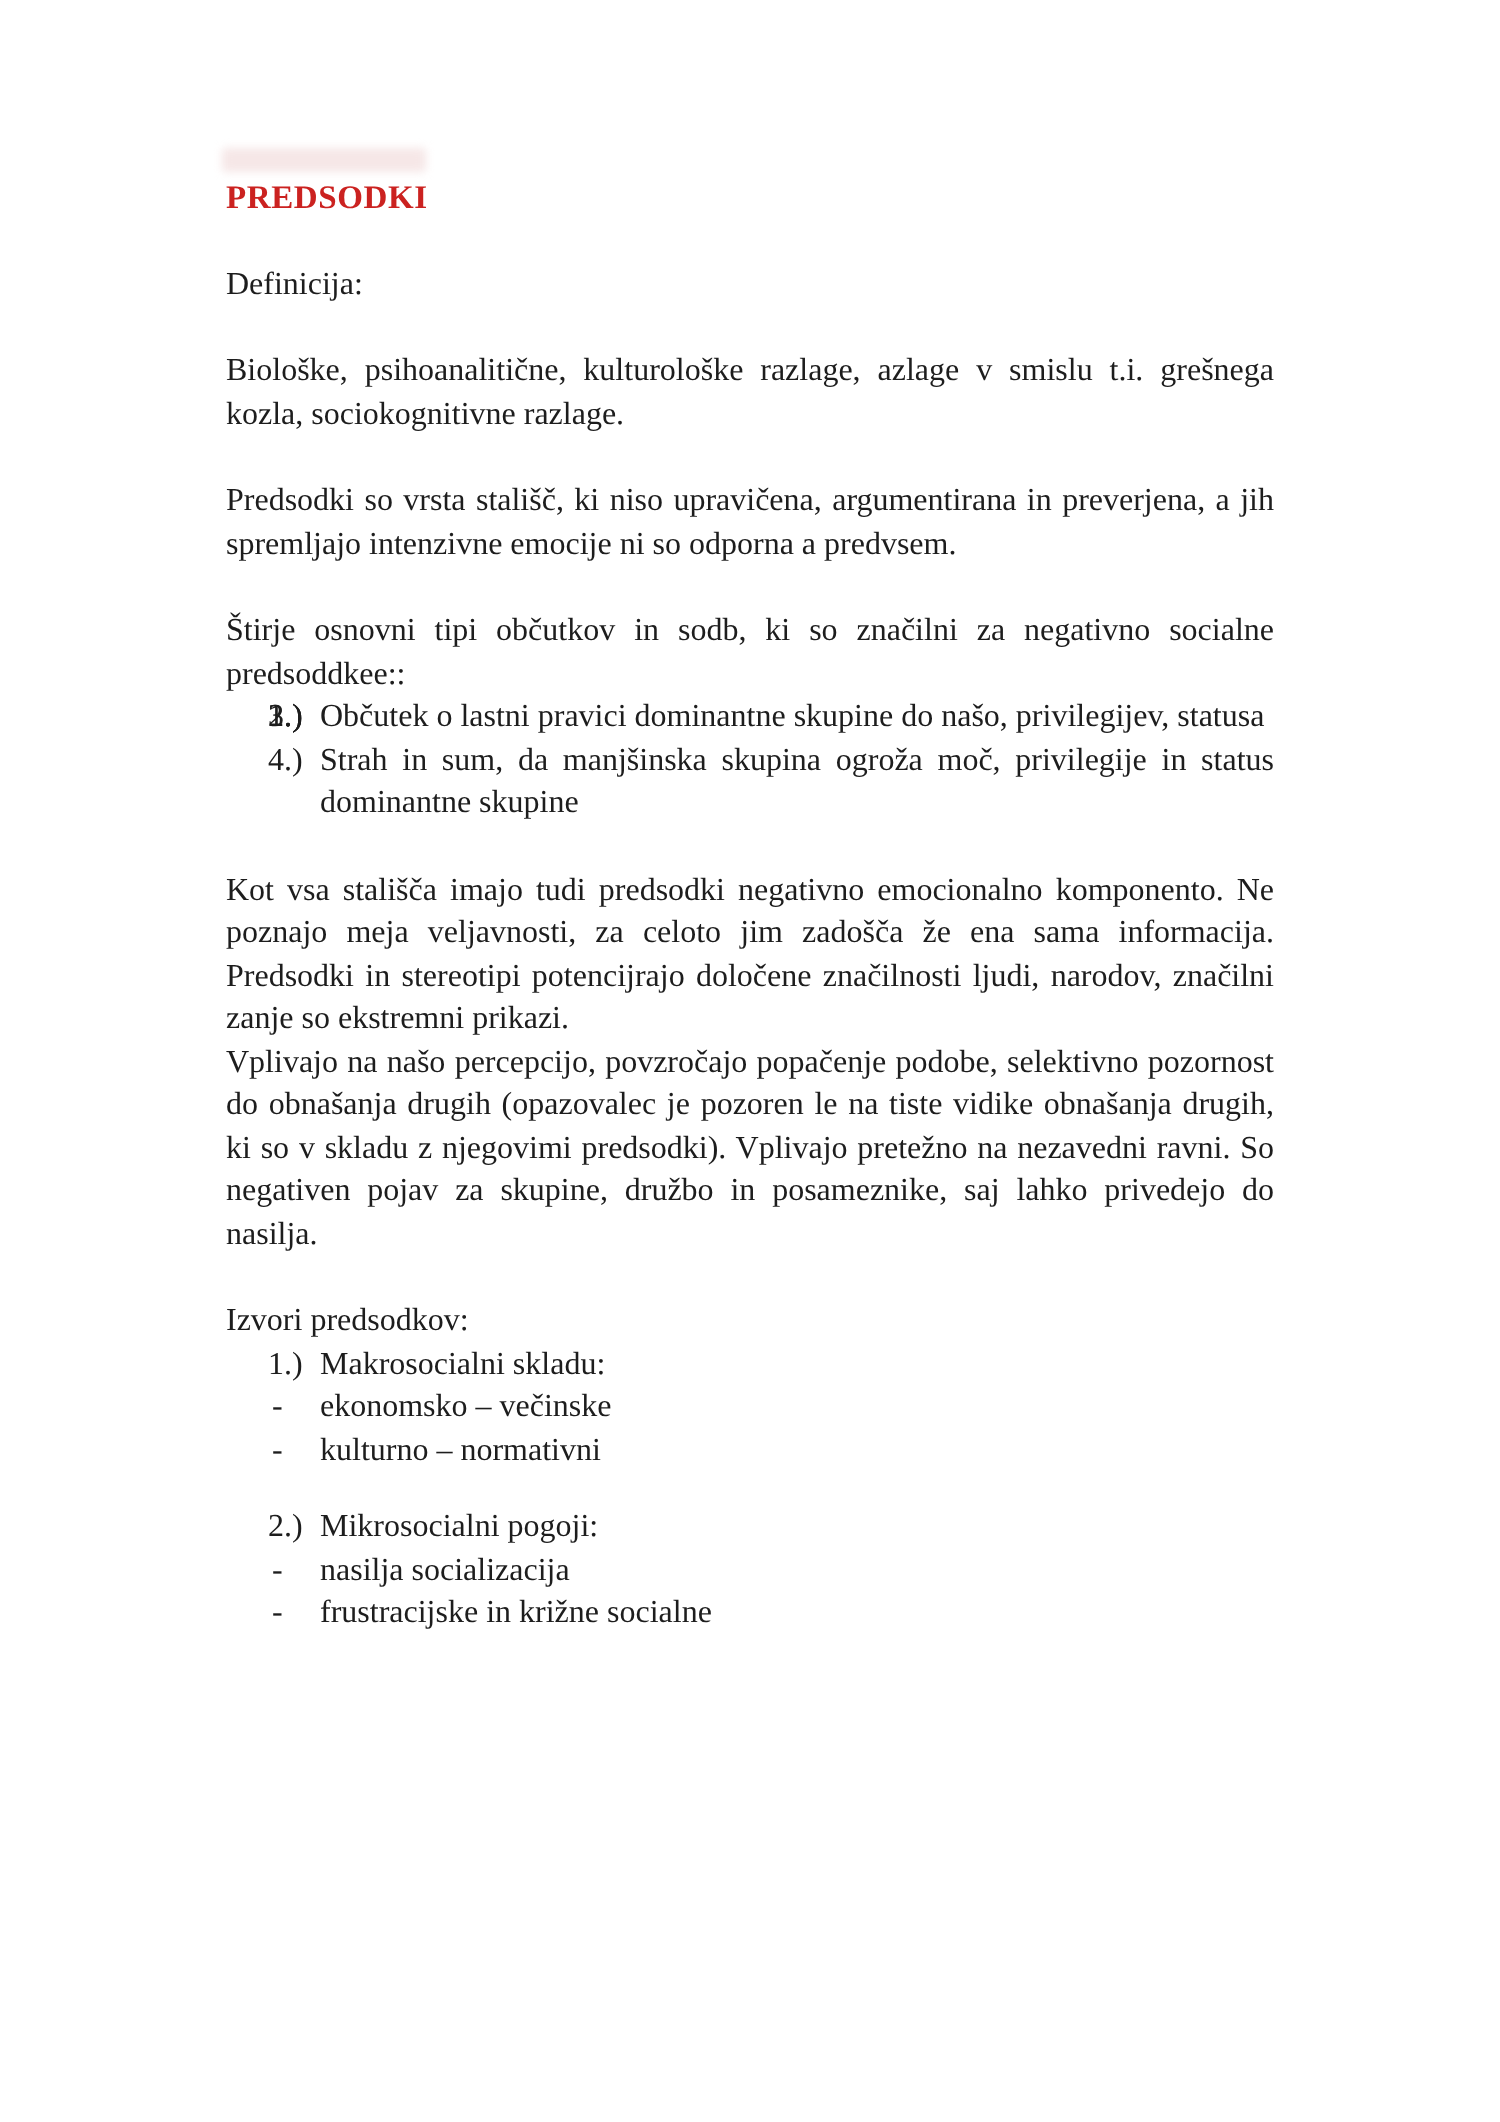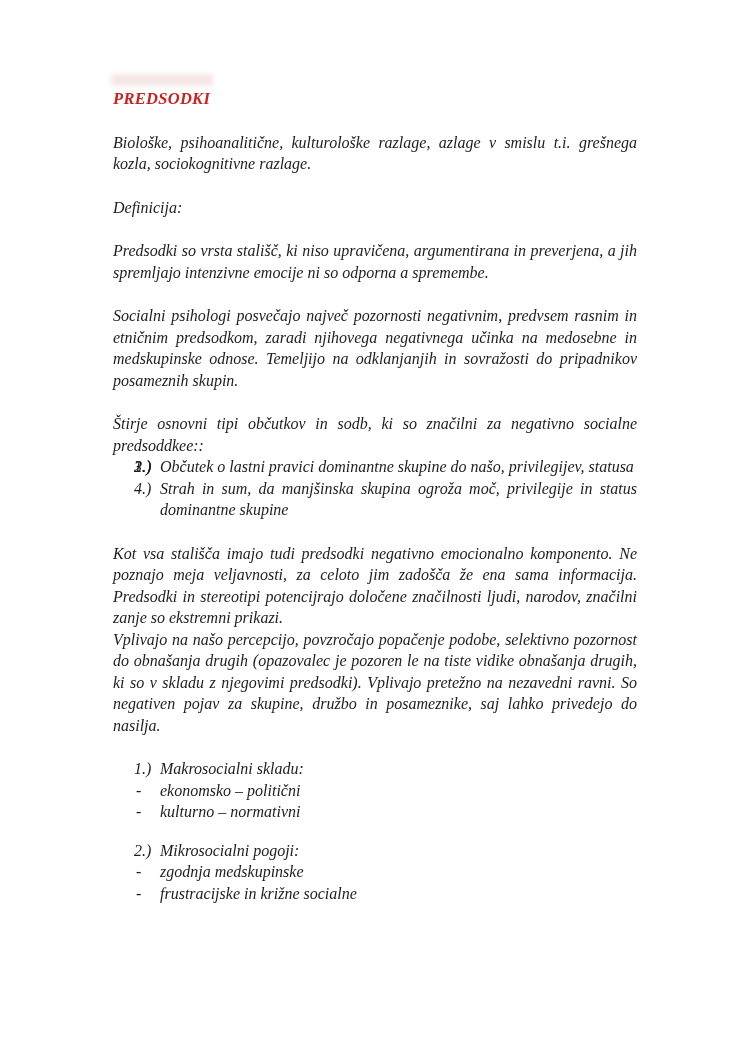--- a/index.html
+++ b/index.html
@@ -10,21 +10,20 @@
   .page {
     position: relative;
     width: 750px;
     height: 1061px;
     background: #ffffff;
     overflow: hidden;
     font-family: "Liberation Serif", "DejaVu Serif", serif;
     font-size: 16px;
     line-height: 21.5px;
     color: #1d1d1d;
-    font-style: italic;
   }
   .content {
     position: absolute;
     left: 113px;
     top: 88px;
     width: 524px;
   }
   .bleed-artifact {
     position: absolute;
     left: 111px;
@@ -81,27 +80,26 @@
 <body>
 
 <div class="page">
 
   <div class="bleed-artifact"></div>
 
   <div class="content">
 
     <h1 class="doc-title">PREDSODKI</h1>
 
+    <p class="para">Definicija:</p>
+
     <p class="para">Biološke, psihoanalitične, kulturološke razlage, azlage v smislu t.i. grešnega kozla, sociokognitivne razlage.</p>
 
-    <p class="para">Definicija:</p>
+    <p class="para">Predsodki so vrsta stališč, ki niso upravičena, argumentirana in preverjena, a jih spremljajo intenzivne emocije ni so odporna a predvsem.</p>
 
-    <p class="para">Predsodki so vrsta stališč, ki niso upravičena, argumentirana in preverjena, a jih spremljajo intenzivne emocije ni so odporna a spremembe.</p>
-
-    <p class="para">Socialni psihologi posvečajo največ pozornosti negativnim, predvsem rasnim in etničnim predsodkom, zaradi njihovega negativnega učinka na medosebne in medskupinske odnose. Temeljijo na odklanjanjih in sovražosti do pripadnikov posameznih skupin.</p>
 
     <p class="para nogap">Štirje osnovni tipi občutkov in sodb, ki so značilni za negativno socialne predsoddkee::</p>
 
     <div class="list">
       <div class="numitem">
         <span class="marker">1.)</span>
       </div>
       <div class="numitem">
         <span class="marker">2.)</span>
       </div>
@@ -112,46 +110,47 @@
       <div class="numitem">
         <span class="marker">4.)</span>
         <span>Strah in sum, da manjšinska skupina ogroža moč, privilegije in status dominantne skupine</span>
       </div>
     </div>
 
     <p class="para nogap">Kot vsa stališča imajo tudi predsodki negativno emocionalno komponento. Ne poznajo meja veljavnosti, za celoto jim zadošča že ena sama informacija. Predsodki in stereotipi potencijrajo določene značilnosti ljudi, narodov, značilni zanje so ekstremni prikazi.</p>
 
     <p class="para">Vplivajo na našo percepcijo, povzročajo popačenje podobe, selektivno pozornost do obnašanja drugih (opazovalec je pozoren le na tiste vidike obnašanja drugih, ki so v skladu z njegovimi predsodki). Vplivajo pretežno na nezavedni ravni. So negativen pojav za skupine, družbo in posameznike, saj lahko privedejo do nasilja.</p>
 
+    <p class="para nogap">Izvori predsodkov:</p>
 
     <div class="list tight">
 
       <div class="source-group">
         <div class="numitem">
           <span class="marker">1.)</span>
           <span>Makrosocialni skladu:</span>
         </div>
         <div class="dashitem">
           <span class="marker">-</span>
-          <span>ekonomsko – politični</span>
+          <span>ekonomsko – večinske</span>
         </div>
         <div class="dashitem">
           <span class="marker">-</span>
           <span>kulturno – normativni</span>
         </div>
       </div>
 
       <div class="source-group">
         <div class="numitem">
           <span class="marker">2.)</span>
           <span>Mikrosocialni pogoji:</span>
         </div>
         <div class="dashitem">
           <span class="marker">-</span>
-          <span>zgodnja medskupinske</span>
+          <span>nasilja socializacija</span>
         </div>
         <div class="dashitem">
           <span class="marker">-</span>
           <span>frustracijske in križne socialne</span>
         </div>
       </div>
 
     </div>
 
   </div>

